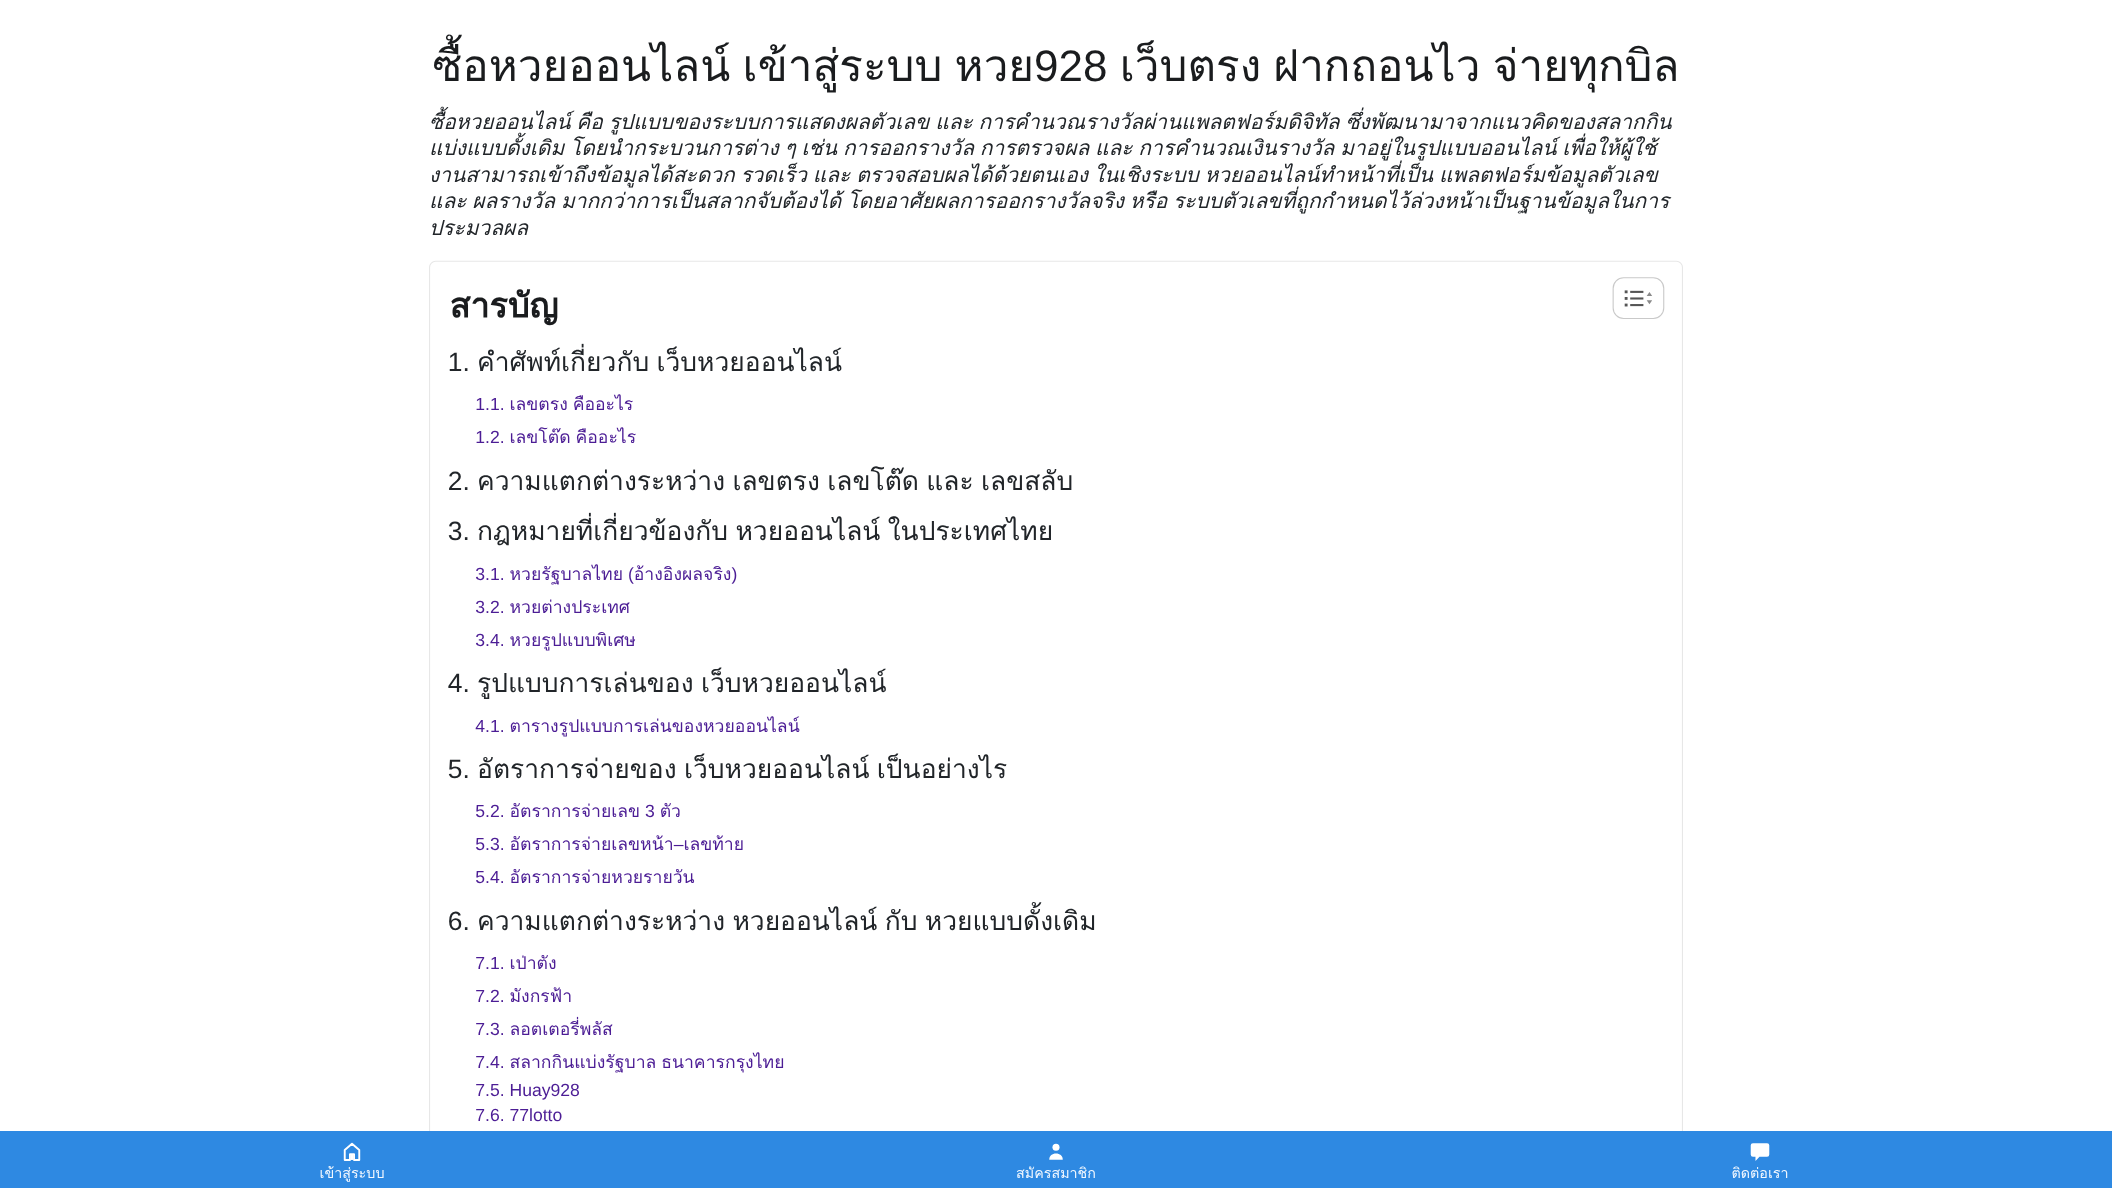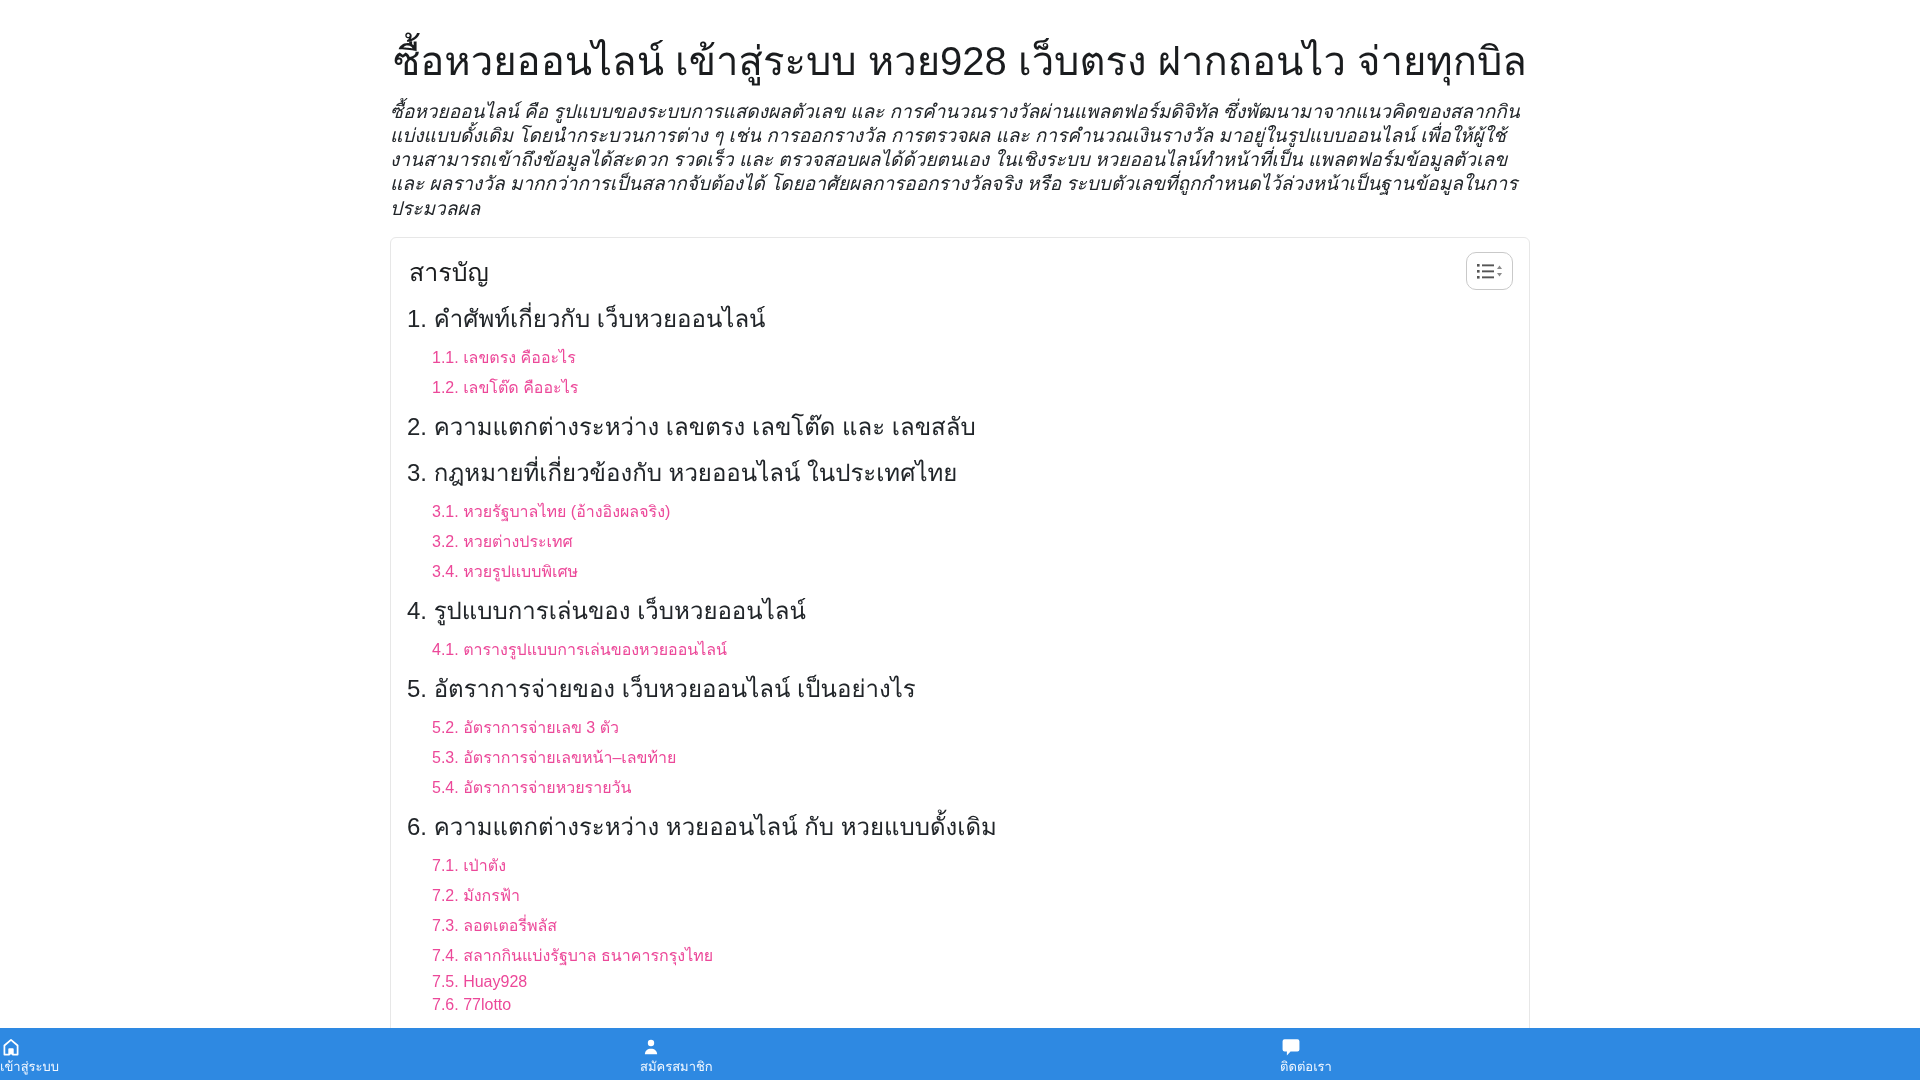--- a/index.html
+++ b/index.html
@@ -2,29 +2,29 @@
 <html lang="th"><head>
 <meta charset="utf-8">
 <style>
   html,body{margin:0;padding:0;background:#ffffff;width:1920px;height:1080px;overflow:hidden;
     font-family:"Liberation Sans","DejaVu Sans",sans-serif;color:#212529;}
   .container{width:1140px;margin:0 auto;padding-top:24px;}
   h1.page-title{font-size:40px;font-weight:400;text-align:center;color:#1a1c1e;margin:14px 0 16px 0;line-height:1.15;}
   p.intro{font-size:19px;line-height:1.27;margin:0 0 16px 0;color:#212529;font-style:italic;}
   .toc-box{border:1px solid #e7e7e7;border-radius:6px;padding:14px 16px 20px 16px;position:relative;background:#fff;}
   .toc-head{display:flex;align-items:flex-start;justify-content:space-between;margin-bottom:4px;}
-  .toc-title{font-size:25px;font-weight:400;color:#1a1c1e;padding-left:2px;}
+  .toc-title{font-size:31px;font-weight:700;color:#1a1c1e;padding-left:2px;}
   .toc-toggle{background:#fff;border:1px solid #c9c9c9;border-radius:10px;width:47px;height:38px;
     display:flex;align-items:center;justify-content:center;cursor:pointer;padding:0;}
   ul.toc-list{list-style:none;margin:6px 0 0 0;padding:0;}
   ul.toc-list li{cursor:pointer;}
   ul.toc-list li.lvl1{font-size:24px;margin:7px 0;color:#212529;}
-  ul.toc-list li.lvl2{font-size:16px;margin:5px 0 5px 25px;color:#ec4899;}
+  ul.toc-list li.lvl2{font-size:16px;margin:5px 0 5px 25px;color:#4c1d95;}
   .bottom-nav{position:fixed;left:0;bottom:0;width:1920px;height:52px;display:flex;z-index:10;}
-  .nav-item{flex:1;display:flex;flex-direction:column;align-items:flex-start;justify-content:center;
+  .nav-item{flex:1;display:flex;flex-direction:column;align-items:center;justify-content:center;
     text-decoration:none;cursor:pointer;gap:2px;}
   .nav-icon{width:22px;height:22px;display:block;}
   .nav-label{font-size:13px;color:#f2f8ff;line-height:1;}
 </style>
 </head>
 <body>
 
 <div class="container">
 
   <h1 class="page-title">ซื้อหวยออนไลน์ เข้าสู่ระบบ หวย928 เว็บตรง ฝากถอนไว จ่ายทุกบิล</h1>

